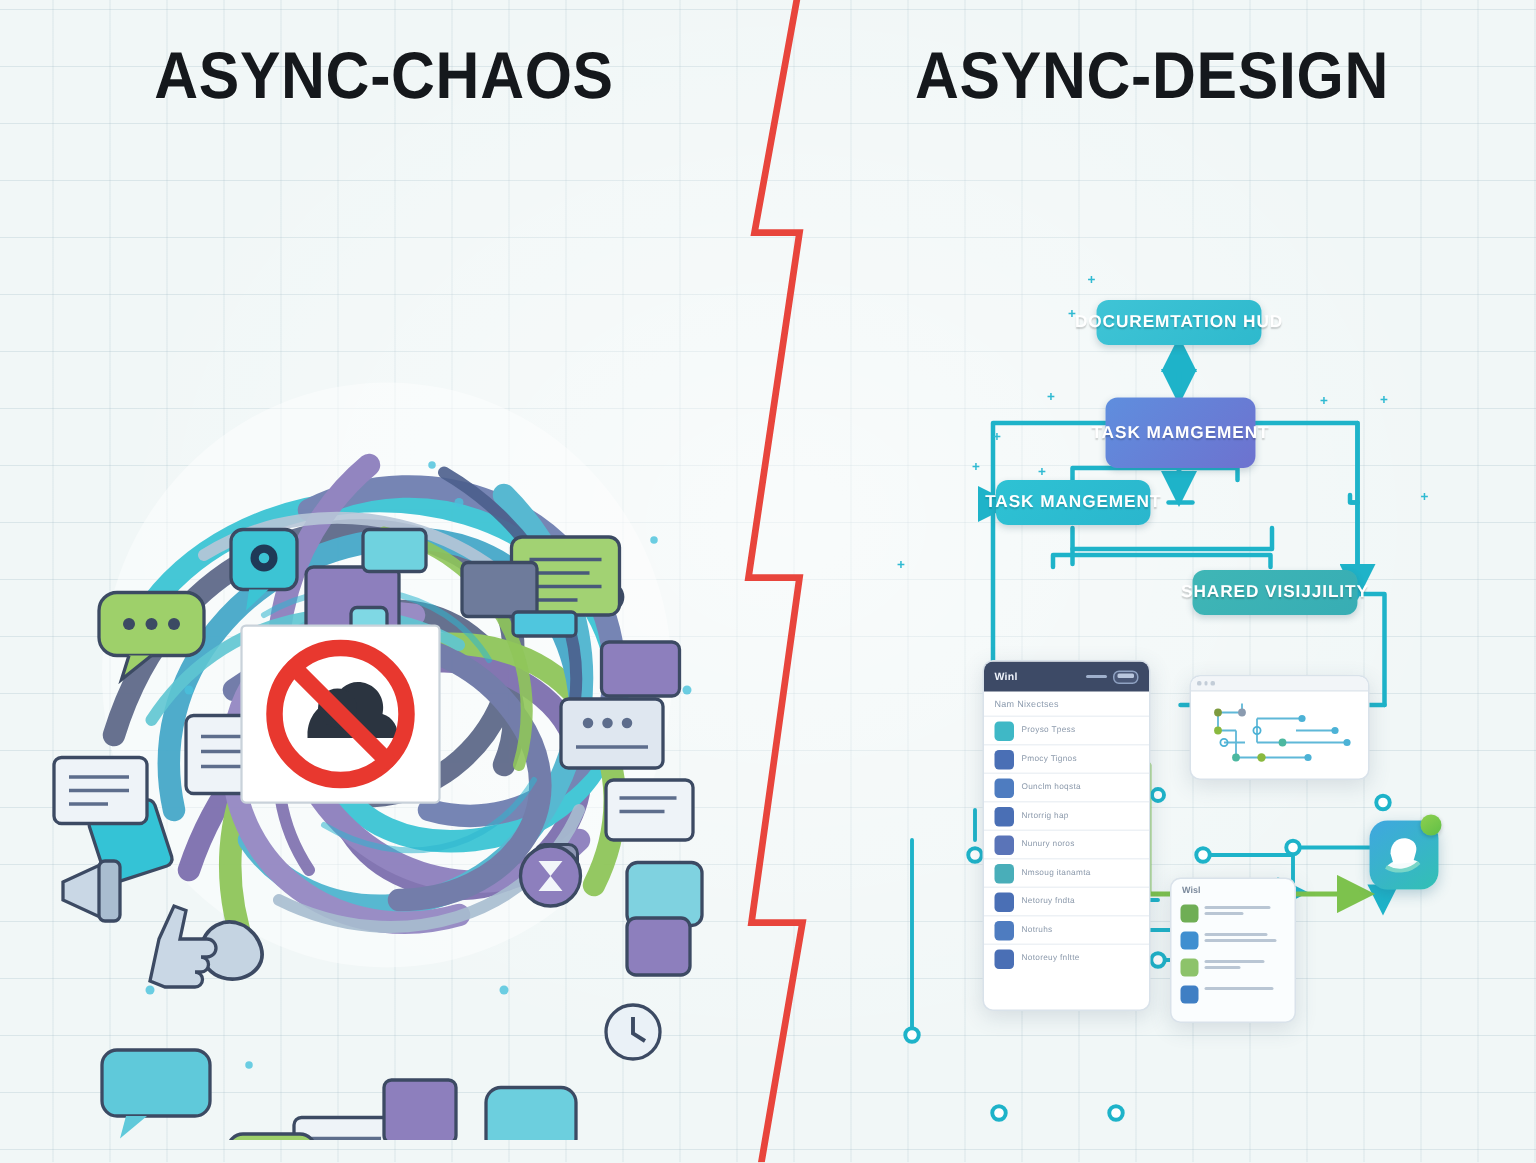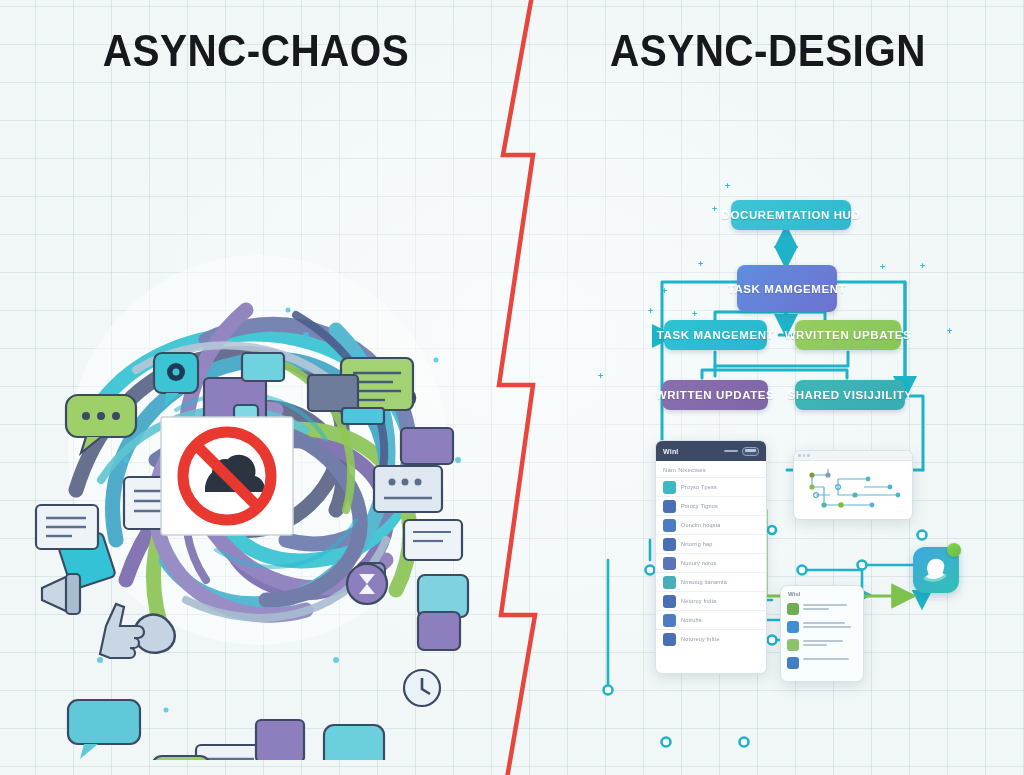--- a/index.html
+++ b/index.html
@@ -57,21 +57,21 @@
     font-family:"Liberation Sans Narrow","Liberation Sans",sans-serif;
     font-weight:700;
     font-size:11.5px;
     letter-spacing:.6px;
     display:flex;align-items:center;justify-content:center;
     box-shadow:0 2px 5px rgba(40,80,100,.22);
     text-shadow:0 1px 1px rgba(0,0,0,.18);
     white-space:nowrap;
     filter:blur(.18px);
   }
-  #fbox-doc{left:731px;top:200px;width:120px;height:30px;
+  #fbox-doc{left:731px;top:200px;width:110px;height:30px;
     background:linear-gradient(135deg,#3fc4d6,#2eb9cd);}
   #fbox-task-top{left:737px;top:265px;width:100px;height:47px;
     background:linear-gradient(135deg,#5f8ede,#6d72cf);}
   #fbox-task-mid{left:664px;top:320px;width:103px;height:30px;
     background:linear-gradient(135deg,#2ec2d4,#2ab6cd);text-align:center;}
   #fbox-written-green{left:795px;top:320px;width:106px;height:30px;
     background:linear-gradient(135deg,#97cc62,#87c659);}
   #fbox-written-purple{left:662px;top:380px;width:106px;height:30px;
     background:linear-gradient(135deg,#8a6fae,#7f66a6);}
   #fbox-shared{left:795px;top:380px;width:110px;height:30px;
@@ -413,22 +413,20 @@
     <g fill="#1eb3c9">
       <circle cx="200" cy="570" r="4"></circle>
       <circle cx="218" cy="585" r="3.5"></circle>
       <circle cx="320" cy="612" r="3.5"></circle>
     </g>
   </svg>
 
   <div class="fbox" id="fbox-doc">DOCUREMTATION HUD</div>
   <div class="fbox" id="fbox-task-top">TASK MAMGEMENT</div>
   <div class="fbox" id="fbox-task-mid">TASK MANGEMENT</div>
-  <div class="fbox" id="fbox-written-green">WRVITTEN UPBATES</div>
-  <div class="fbox" id="fbox-written-purple">WRITTEN UPDATES</div>
   <div class="fbox" id="fbox-shared">SHARED VISIJJILITY</div>
 
   <div class="sparkle" style="left:662px;top:287px;">+</div>
   <div class="sparkle" style="left:698px;top:260px;">+</div>
   <div class="sparkle" style="left:712px;top:205px;">+</div>
   <div class="sparkle" style="left:725px;top:182px;">+</div>
   <div class="sparkle" style="left:648px;top:307px;">+</div>
   <div class="sparkle" style="left:880px;top:263px;">+</div>
   <div class="sparkle" style="left:920px;top:262px;">+</div>
   <div class="sparkle" style="left:947px;top:327px;">+</div>

